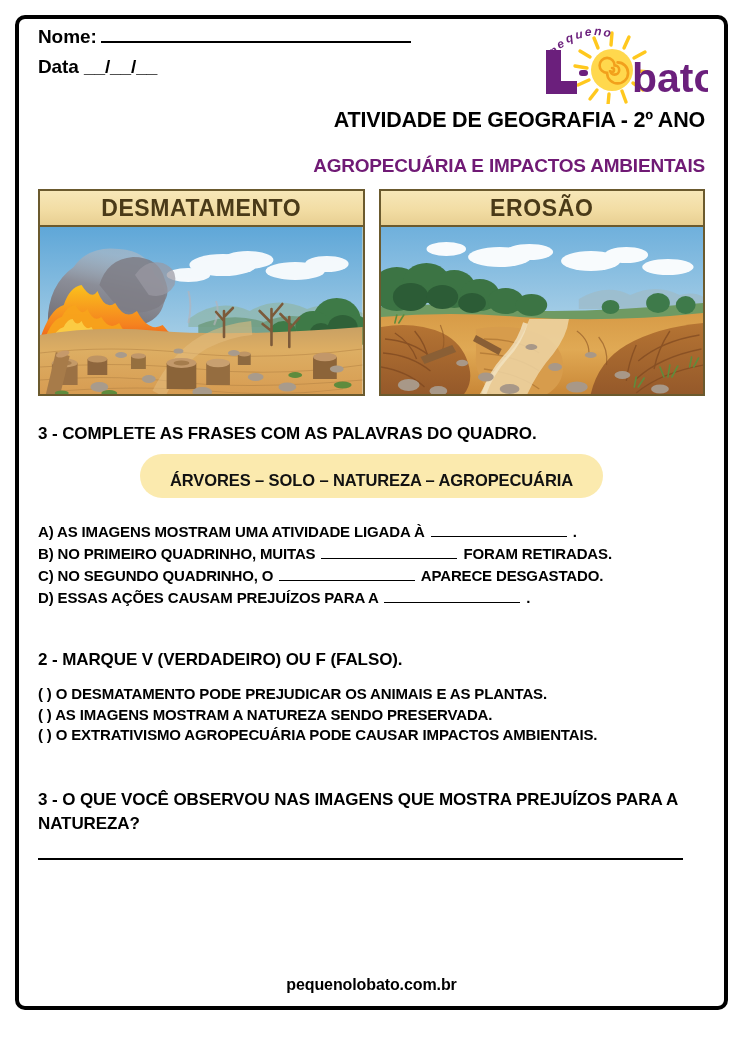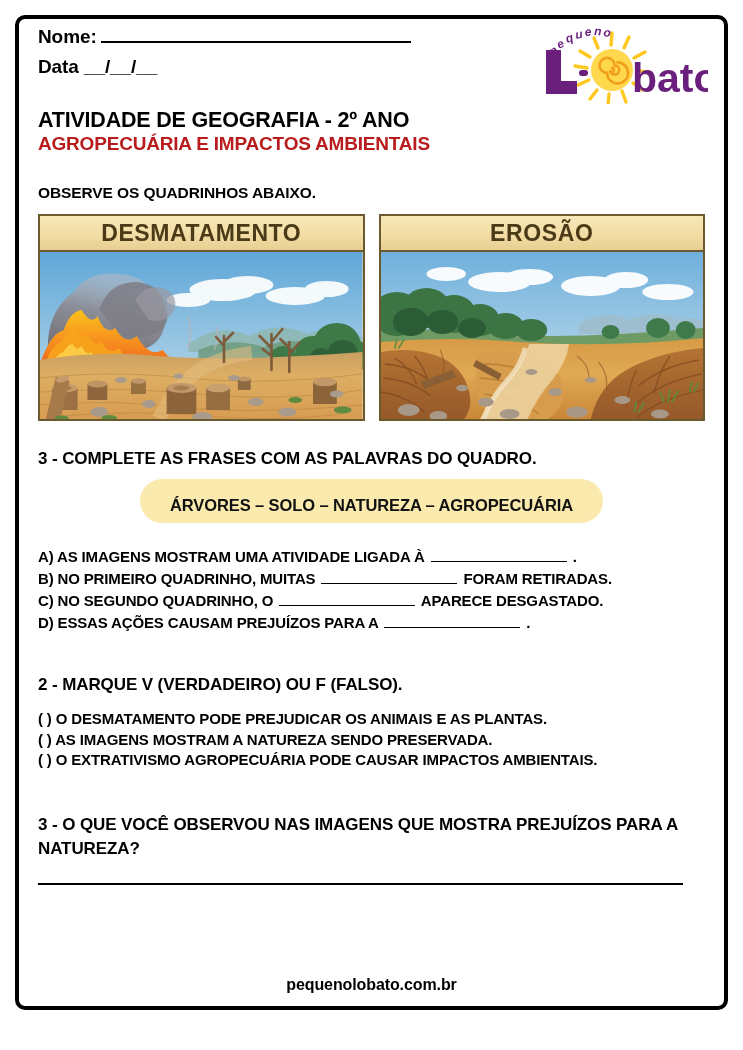--- a/index.html
+++ b/index.html
@@ -67,35 +67,35 @@
     position: absolute;
     right: -3px;
     top: -6px;
     width: 172px;
     height: 84px;
   }
   .logo svg { display: block; width: 100%; height: 100%; }
 
   
   .title-block {
-    text-align: left;
+    text-align: right;
     margin-top: 4px;
   }
   .title-main {
     font-size: 21.5px;
     font-weight: bold;
     letter-spacing: -0.2px;
     color: #000;
   }
   .title-sub {
     font-size: 19px;
     font-weight: bold;
     letter-spacing: -0.2px;
-    color: #b91c1c;
-    margin-top: 0;
+    color: #701a75;
+    margin-top: 22px;
   }
 
   
   .instruction {
     font-size: 15.5px;
     font-weight: bold;
     color: #000;
     margin-top: 29px;
     letter-spacing: -0.1px;
   }
@@ -276,21 +276,20 @@
           </g>
         </svg>
       </div>
     </div>
 
     <div class="title-block">
       <div class="title-main">ATIVIDADE DE GEOGRAFIA - 2º ANO</div>
       <div class="title-sub">AGROPECUÁRIA E IMPACTOS AMBIENTAIS</div>
     </div>
 
-    <div class="instruction">OBSERVE OS QUADRINHOS ABAIXO.</div>
 
     <div class="panels">
 
       <div class="panel">
         <div class="panel-caption">DESMATAMENTO</div>
         <div class="panel-art">
           <svg viewBox="0 0 326 167" preserveAspectRatio="none" xmlns="http://www.w3.org/2000/svg" aria-hidden="true">
             <defs>
               <linearGradient id="sky1" x1="0" y1="0" x2="0" y2="1">
                 <stop offset="0%" stop-color="#5FA7D8"></stop>

